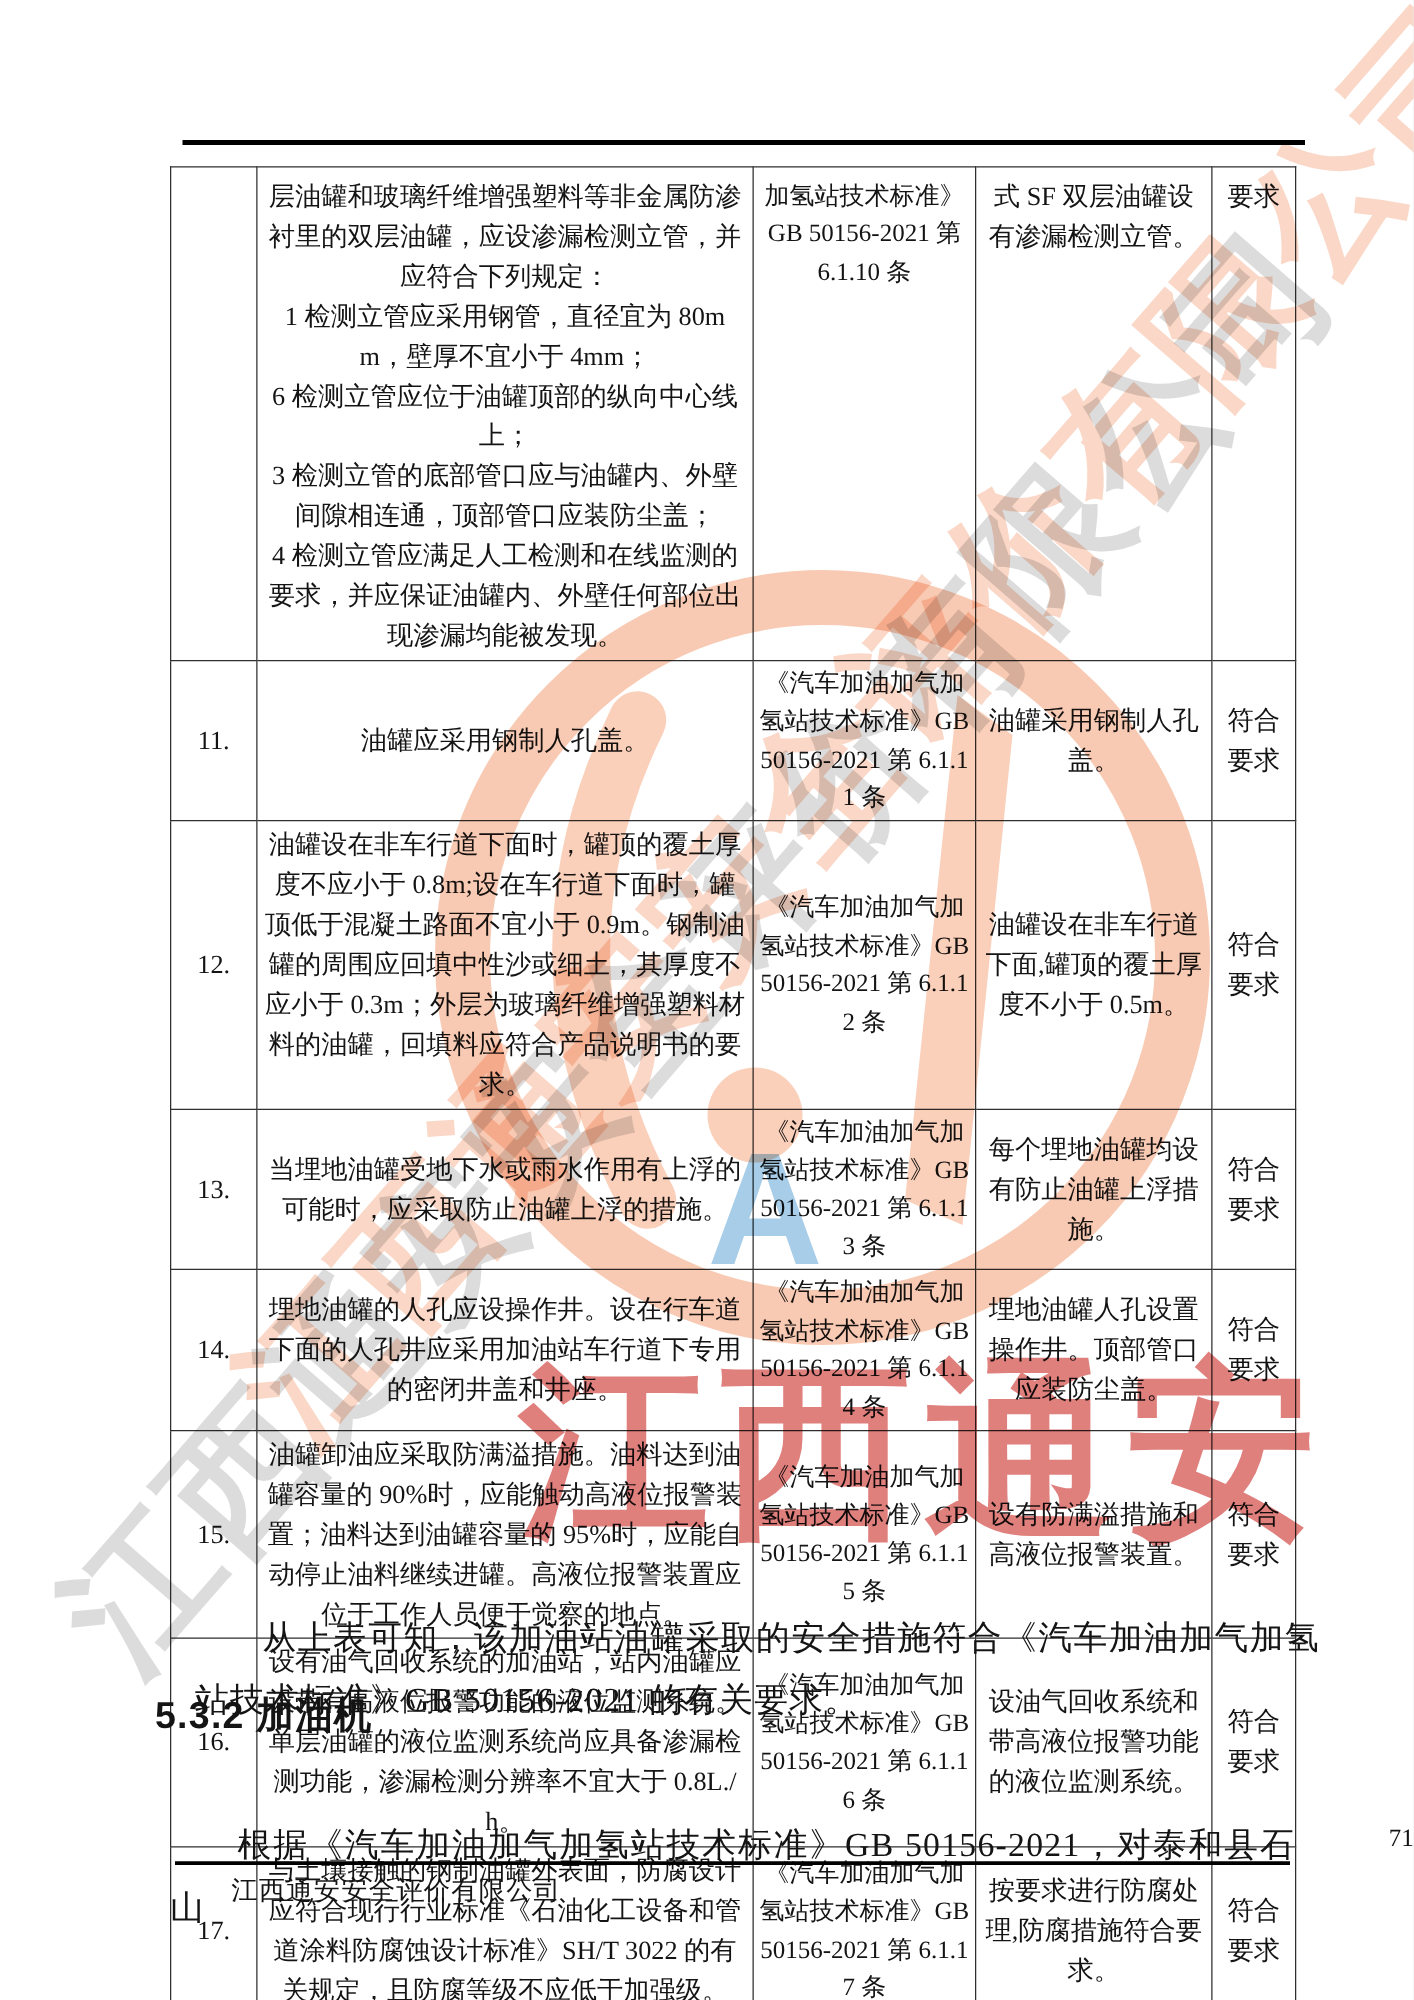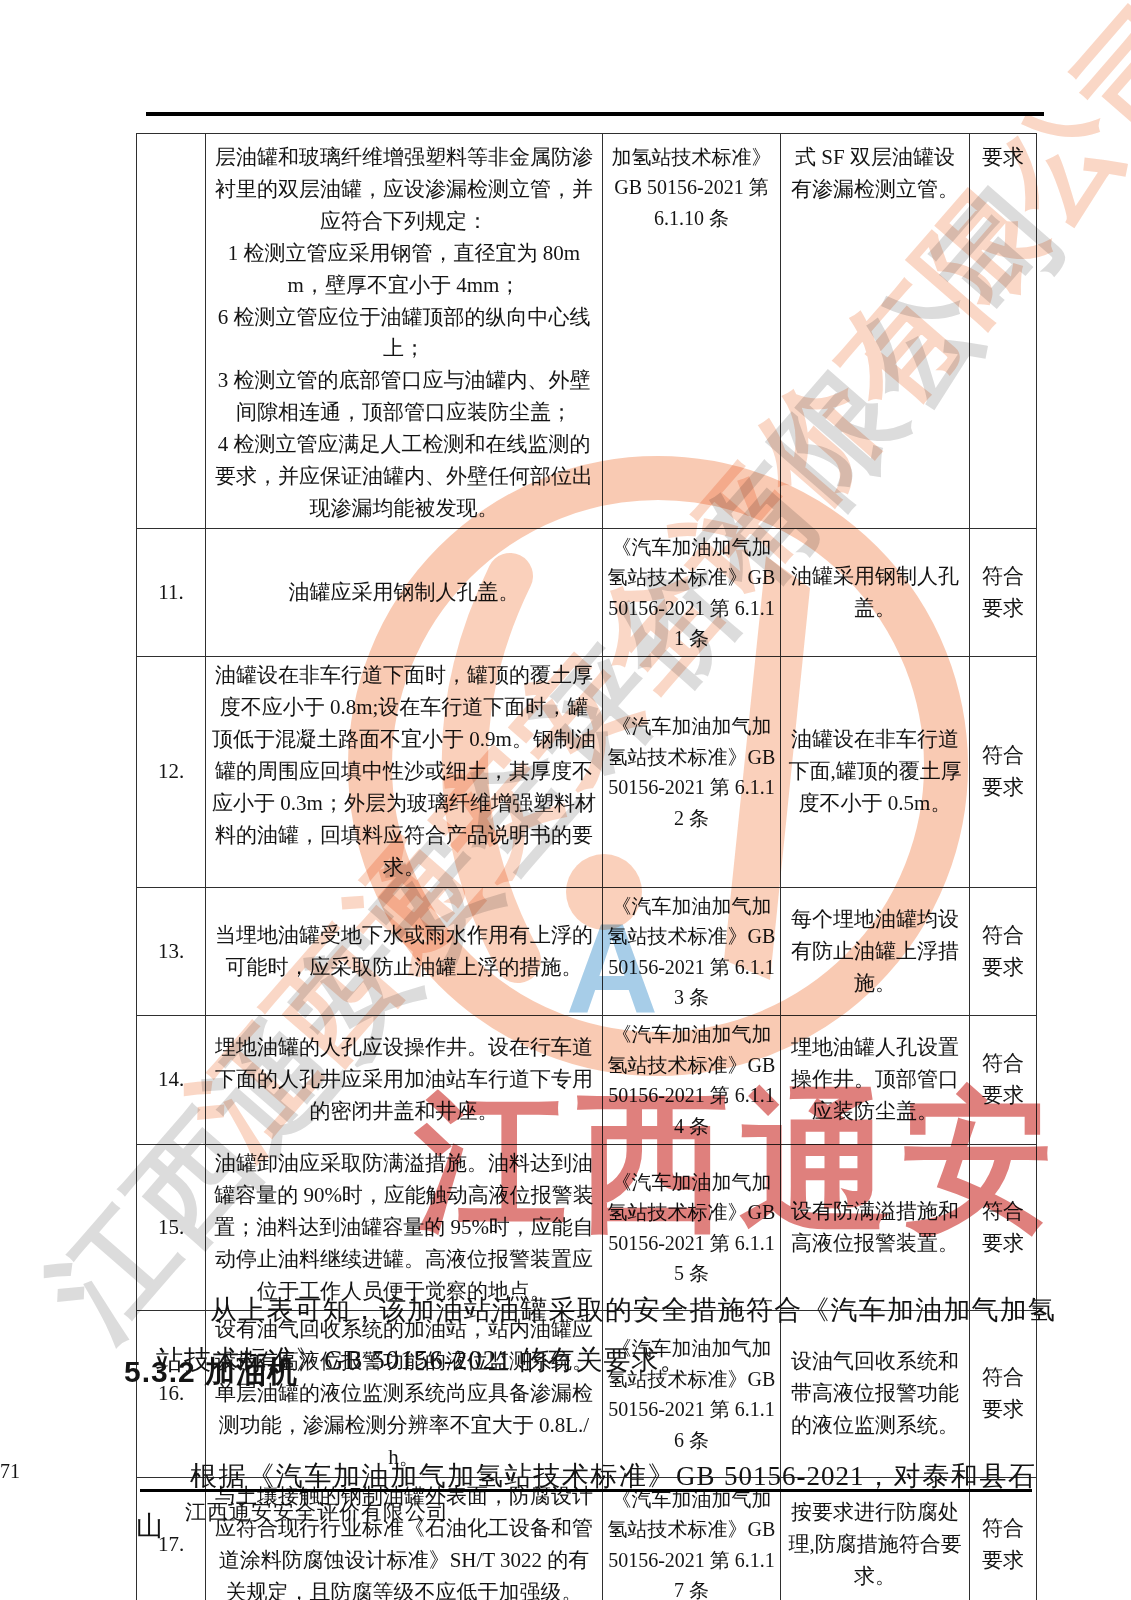--- a/index.html
+++ b/index.html
@@ -40,21 +40,21 @@
   .para-1{ top:1258px;padding-left:20px; }
   .para-2{ top:1424px; }
   .section-heading{
     position:absolute; top:1352px; left:124px;
     font-family:"Liberation Sans","DejaVu Sans",sans-serif;
     font-weight:bold; font-size:30px; letter-spacing:1px;
   }
   
   .page-number{
     position:absolute; top:1460px; left:0; width:100%;
-    text-align:left; font-size:20px;
+    text-align:right; font-size:20px;
   }
   .footer-rule{
     position:absolute; top:1489px; left:140px; width:892px; height:3px; background:#000;
   }
   .footer-left{
     position:absolute; top:1498px; left:185px; font-size:21px; letter-spacing:1px;
   }
   .footer-right{
     position:absolute; top:1498px; right:145px; font-size:21px; letter-spacing:1px;
   }

